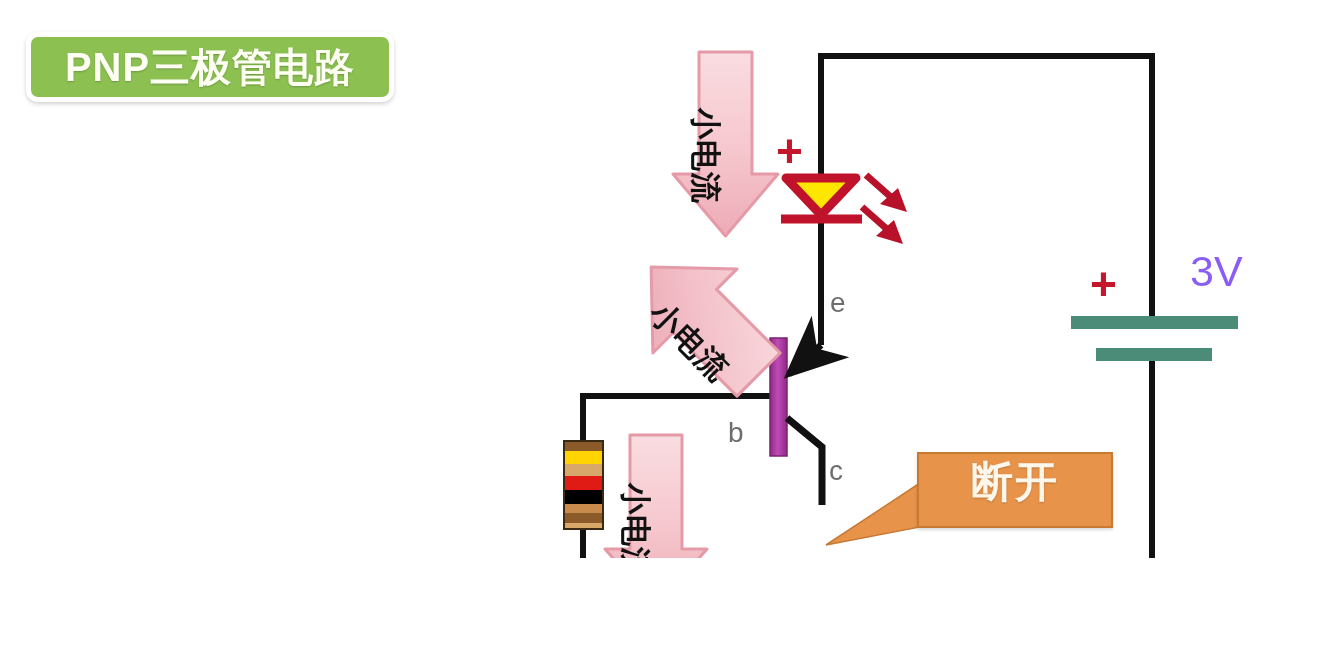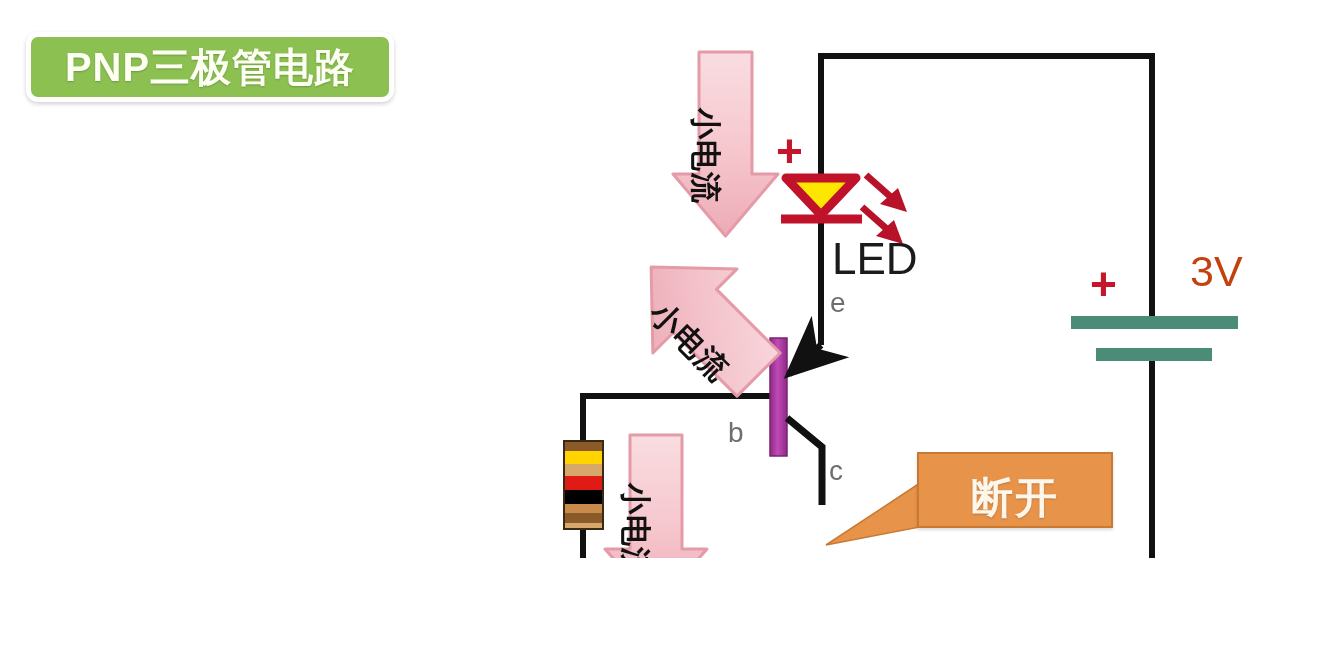--- a/index.html
+++ b/index.html
@@ -65,39 +65,39 @@
     letter-spacing: 1px;
   }
 
   
   .lbl {
     position: absolute;
     white-space: nowrap;
   }
   #led-label      { left: 832px; top: 234px;  font-size: 44px; color: #1b1b1b; }
   #resistor-label { left: 470px; top: 455px;  font-size: 42px; color: #111111; }
-  #battery-label  { left: 1190px; top: 247px; font-size: 43px; color: #c2410c; }
+  #battery-label  { left: 1190px; top: 247px; font-size: 43px; color: #8b5cf6; }
   #emitter-label  { left: 830px; top: 287px;  font-size: 28px; color: #6e6e6e; }
   #base-label     { left: 728px; top: 417px;  font-size: 28px; color: #6e6e6e; }
   #collector-label{ left: 829px; top: 455px;  font-size: 28px; color: #6e6e6e; }
   #plus-led       { left: 776px; top: 124px;  font-size: 46px; color: #c4172b; font-weight: bold; }
   #plus-battery   { left: 1090px; top: 257px; font-size: 46px; color: #c4172b; font-weight: bold; }
 
   
   #break-callout {
     position: absolute;
     left: 917px;
     top: 452px;
     width: 196px;
     height: 76px;
     background: #e8934a;
     border: 2px solid #c87a35;
     box-sizing: border-box;
     display: flex;
-    align-items: flex-end;
+    align-items: flex-start;
     justify-content: center;
     box-shadow: 0 2px 3px rgba(0,0,0,0.15);
   }
   #break-callout .txt {
     color: #fdf6ea;
     font-size: 42px;
     font-weight: bold;
     letter-spacing: 2px;
     text-shadow: 0 1px 2px rgba(0,0,0,0.2);
   }
@@ -220,21 +220,20 @@
   </div>
 
   <div class="flow-arrow" id="arrow-bottom" style="left:600px; top:431px; width:112px; height:180px;">
     <svg viewBox="0 0 112 180" style="width:112px;height:180px;display:block;">
       <polygon points="30,4 82,4 82,118 107,118 56,176 5,118 30,118" fill="url(#gradPink)" stroke="#e59aa8" stroke-width="3" stroke-linejoin="round"></polygon>
     </svg>
     <span class="label" style="left:56px; top:52px; transform-origin: left top; transform: rotate(90deg);">小电流</span>
   </div>
 
   <div class="lbl" id="plus-led">+</div>
-  <div class="lbl" id="led-label">LED</div>
   <div class="lbl" id="plus-battery">+</div>
   <div class="lbl" id="battery-label">3V</div>
   <div class="lbl" id="emitter-label">e</div>
   <div class="lbl" id="base-label">b</div>
   <div class="lbl" id="collector-label">c</div>
 
   <div id="break-callout">
     <span class="txt">断开</span>
   </div>
 

